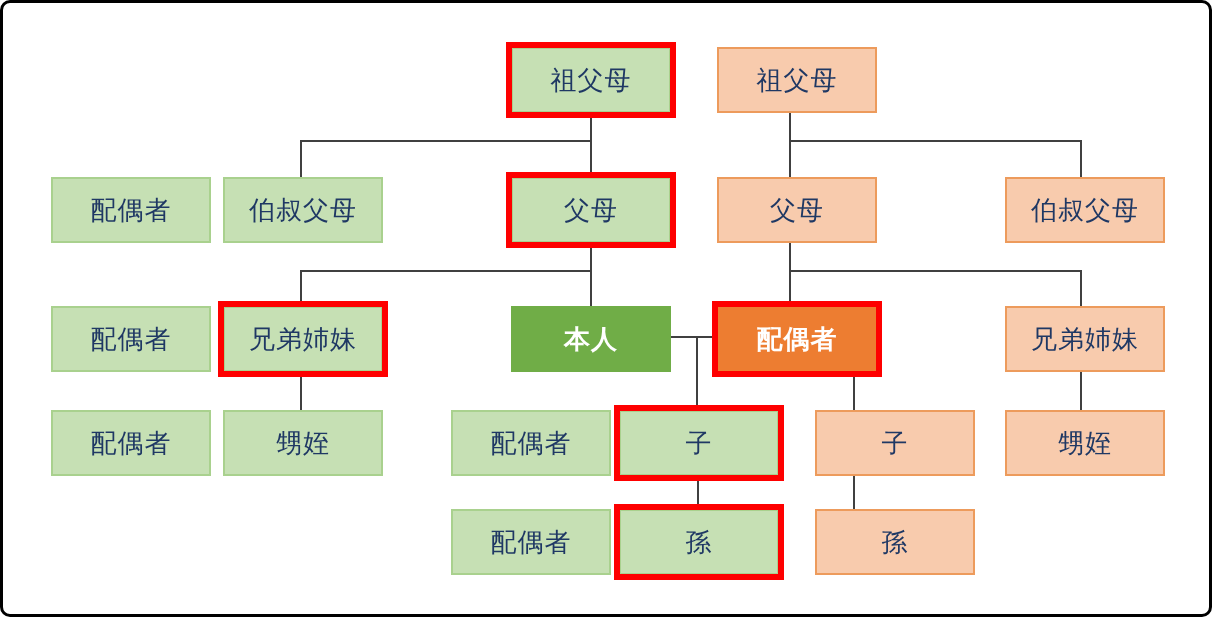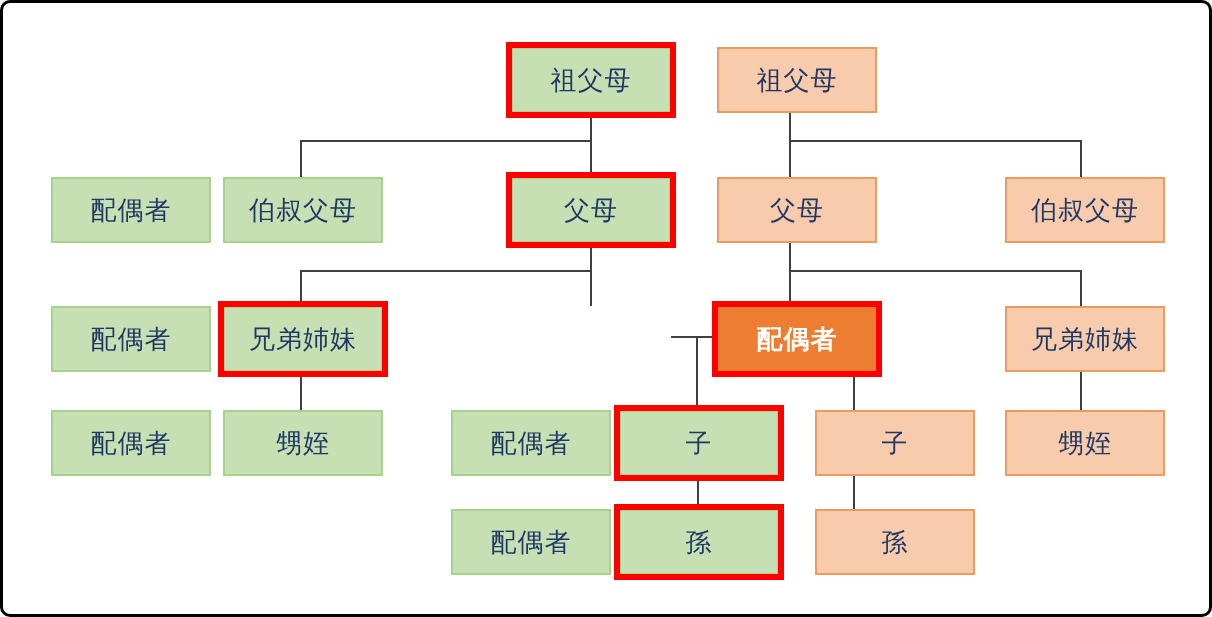--- a/index.html
+++ b/index.html
@@ -81,20 +81,23 @@
   <div class="node p" style="left:1002px;top:174px;">
     <span>伯叔父母</span>
   </div>
 
   <div class="node g" style="left:48px;top:303px;">
     <span>配偶者</span>
   </div>
   <div class="node g hl" style="left:220px;top:303px;">
     <span>兄弟姉妹</span>
   </div>
+  <div class="node self-box" style="left:508px;top:303px;">
+    <span>本人</span>
+  </div>
   <div class="node spouse-box hl" style="left:714px;top:303px;">
     <span>配偶者</span>
   </div>
   <div class="node p" style="left:1002px;top:303px;">
     <span>兄弟姉妹</span>
   </div>
 
   <div class="node g" style="left:48px;top:407px;">
     <span>配偶者</span>
   </div>

